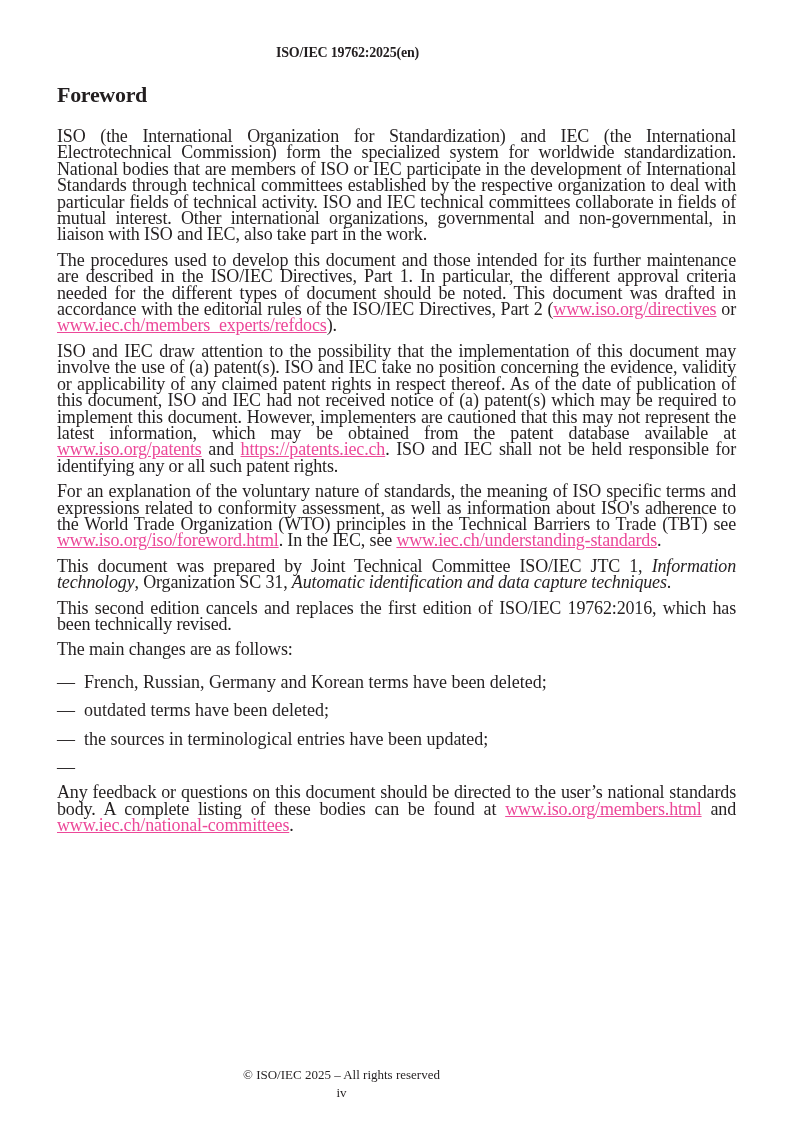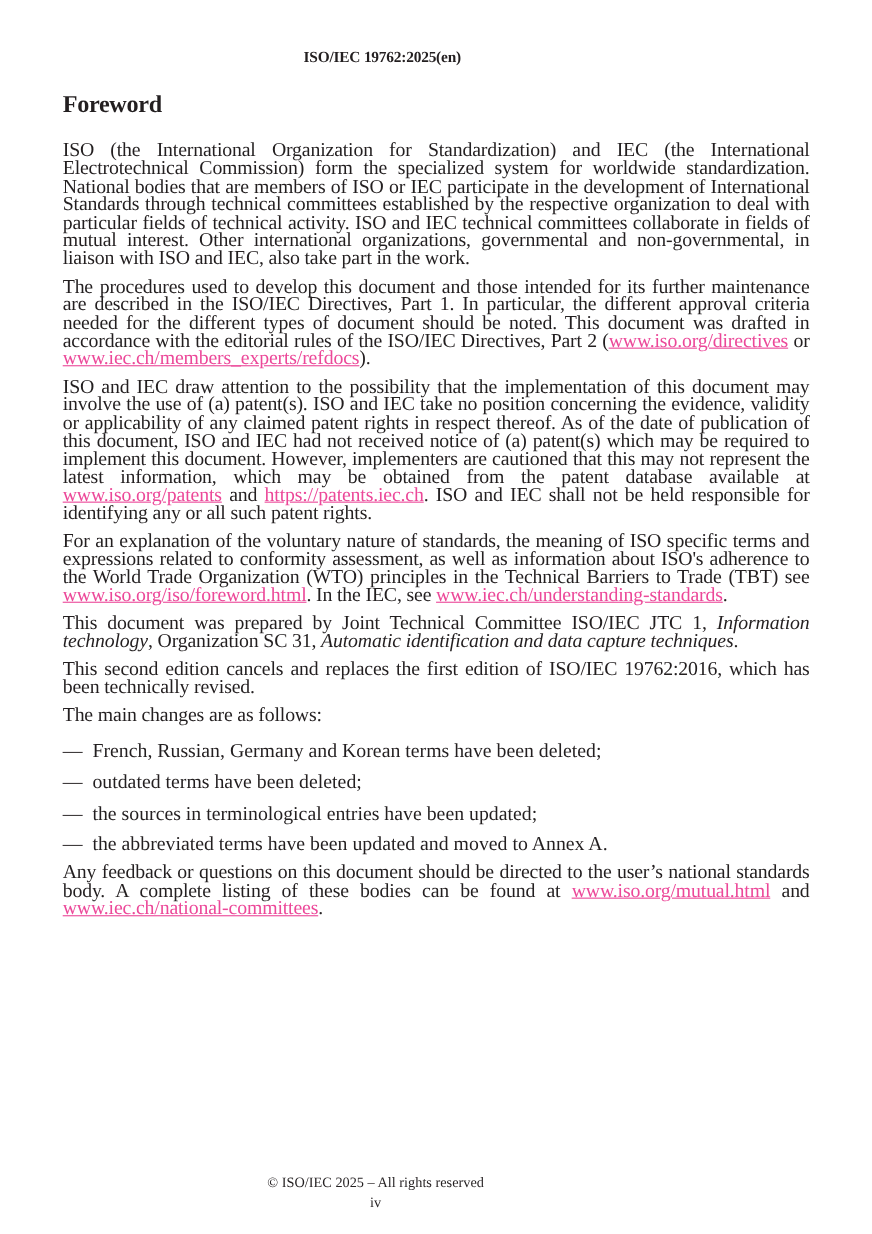--- a/index.html
+++ b/index.html
@@ -63,24 +63,23 @@
       <li>
           <span class="dash">—</span>
           <span>outdated terms have been deleted;</span>
         </li>
       <li>
           <span class="dash">—</span>
           <span>the sources in terminological entries have been updated;</span>
         </li>
       <li style="margin-bottom:9px;">
           <span class="dash">—</span>
-          <span>the abbreviated terms have been updated and moved to Annex A.</span>
         </li>
     </ul>
 
-    <p><span>Any feedback or questions on this document should be directed to the user’s national standards body. A complete listing of these bodies can be found at </span><a>www.iso.org/mutual.html</a><span> and </span><a>www.iec.ch/national-committees</a><span>.</span></p>
+    <p><span>Any feedback or questions on this document should be directed to the user’s national standards body. A complete listing of these bodies can be found at </span><a>www.iso.org/members.html</a><span> and </span><a>www.iec.ch/national-committees</a><span>.</span></p>
   </div>
 
   <div class="footer">
     <div>© ISO/IEC 2025 – All rights reserved</div>
     <div>iv</div>
   </div>
 </div>
 
 </body></html>

